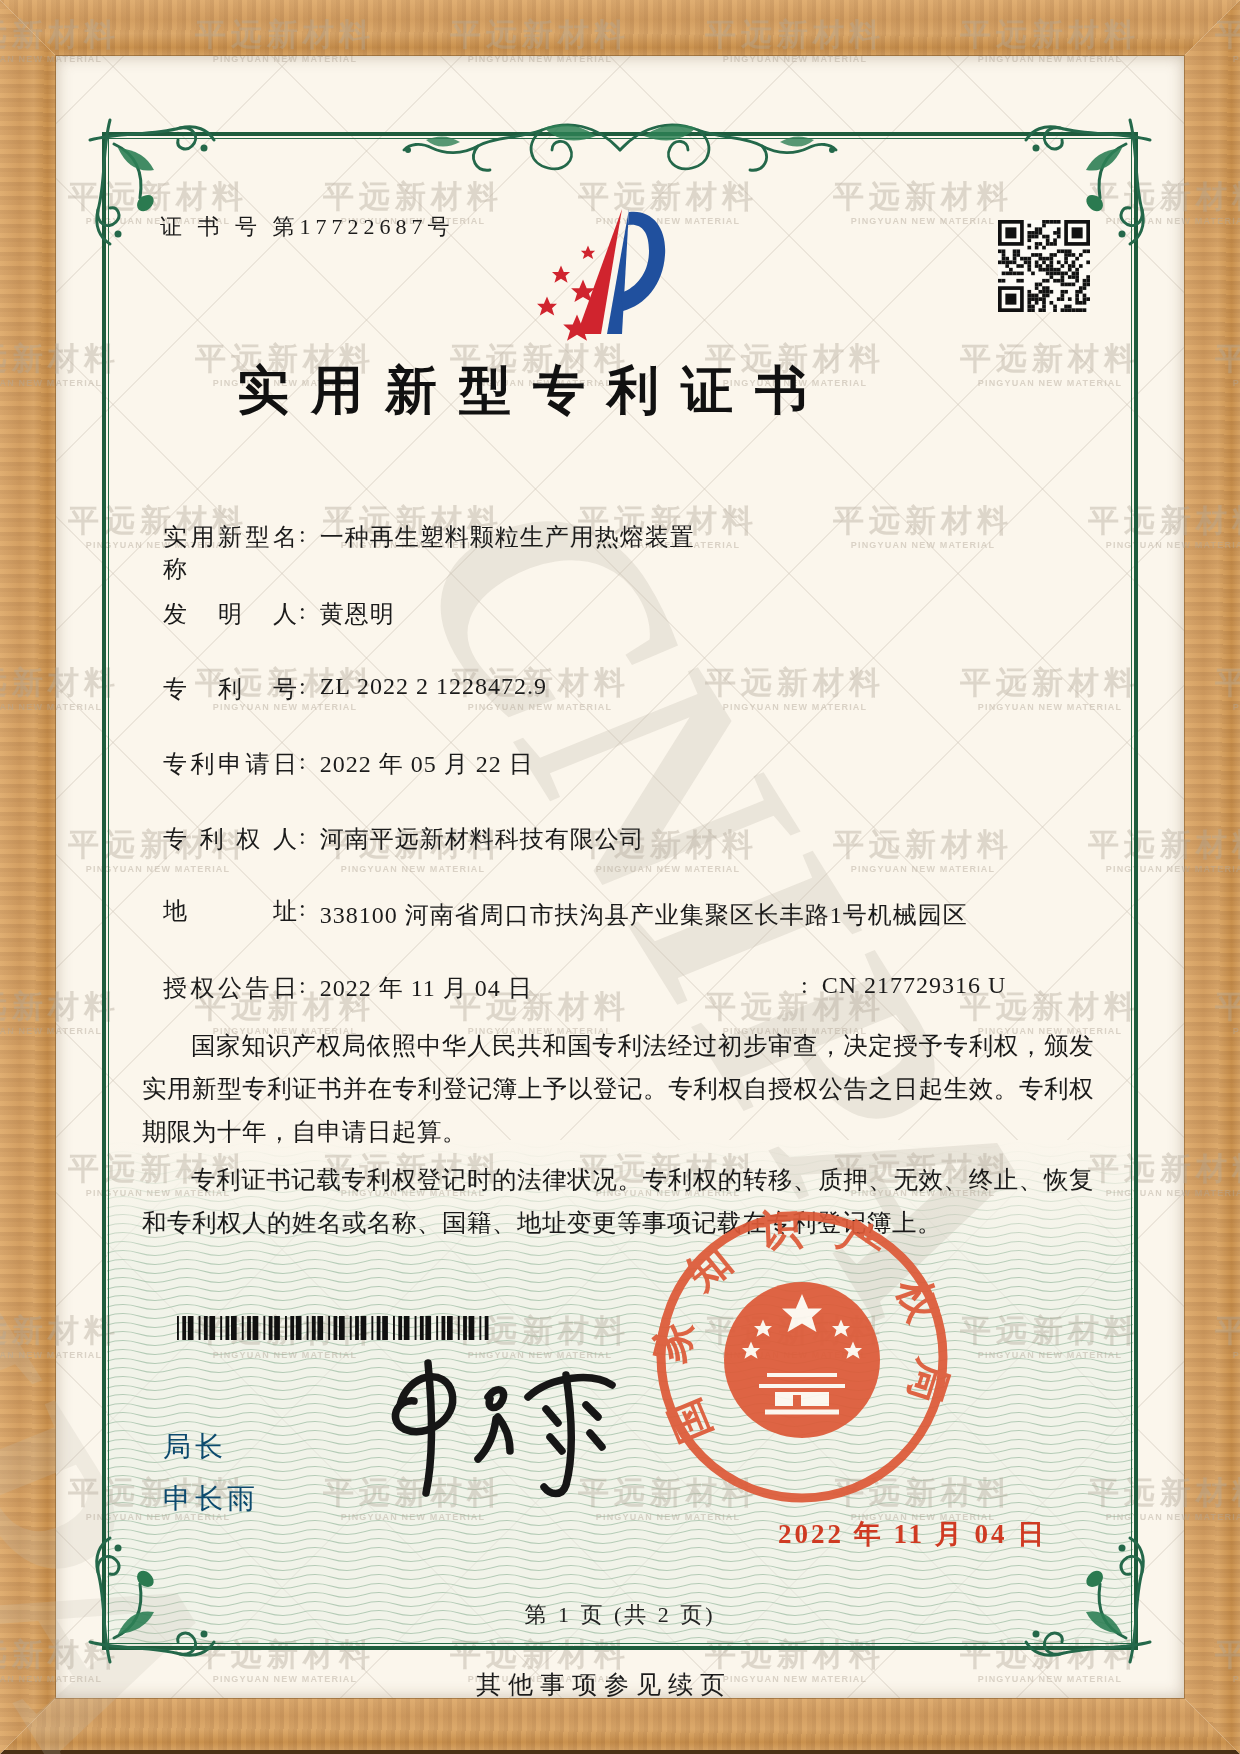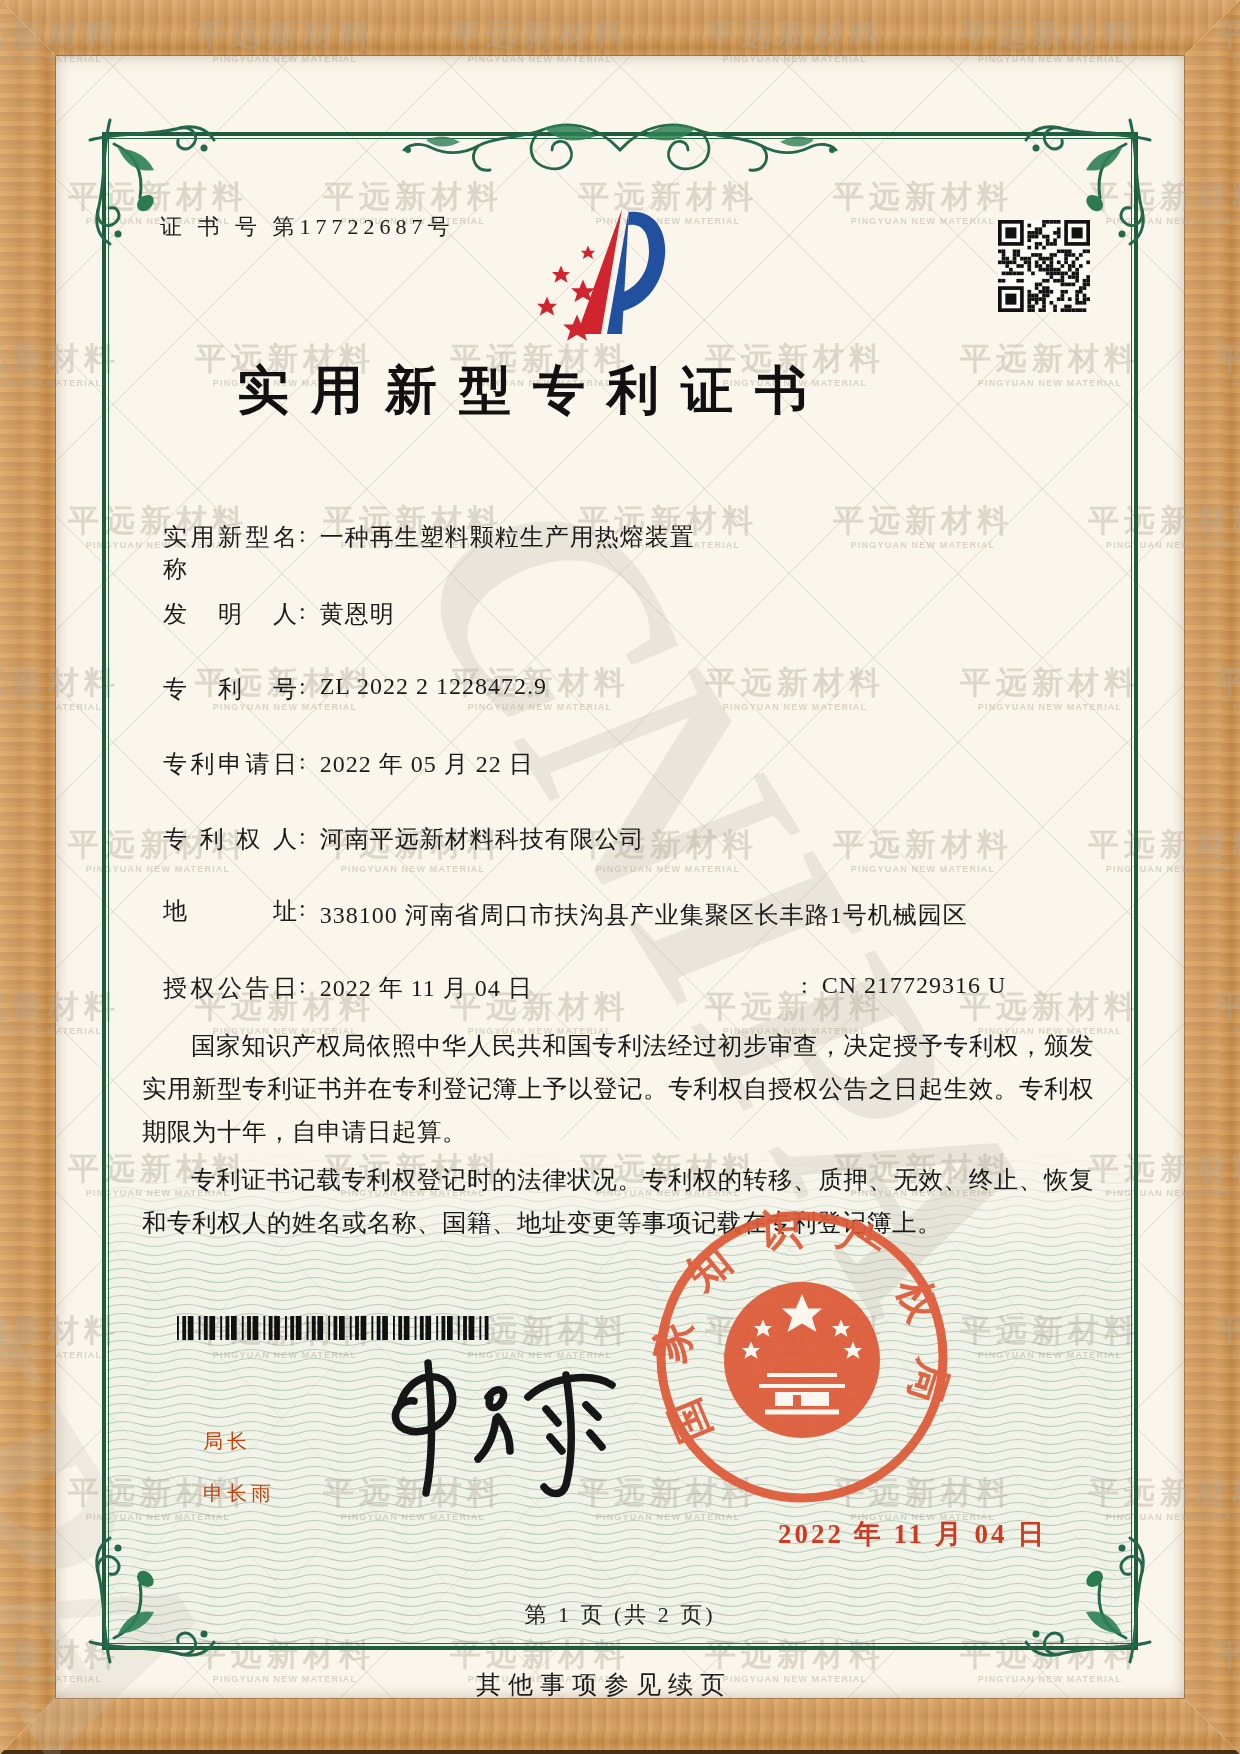--- a/index.html
+++ b/index.html
@@ -49,21 +49,21 @@
      font-size:52px;font-weight:bold;letter-spacing:22px;text-indent:22px;color:#111;}
   .frow{position:absolute;left:163px;width:930px;font-size:24px;color:#1b1b1b;display:flex;align-items:flex-start;}
   .flabel{display:inline-block;width:134px;text-align:justify;text-align-last:justify;flex:0 0 134px;}
   .fcolon{margin:0 14px 0 2px;}
   .fvalue{letter-spacing:1px;}
   .addr .fvalue{width:752px;line-height:40px;}
   .grant2{position:absolute;left:636px;top:0;display:flex;font-size:24px;}
   .body-text{position:absolute;left:142px;top:1024px;width:952px;font-size:24.5px;line-height:43px;
      letter-spacing:.5px;text-align:justify;color:#191919;}
   .body-text p{margin:0 0 5px 0;text-indent:2em;}
-  .director{position:absolute;left:163px;font-family:"Liberation Sans",sans-serif;font-size:20px;color:#c2410c;letter-spacing:4px;margin-left:40px;}
+  .director{position:absolute;left:163px;font-family:"Liberation Sans",sans-serif;font-size:28px;color:#0c4a6e;letter-spacing:4px;}
   .sig{position:absolute;left:370px;top:1345px;}
   .seal{position:absolute;left:647px;top:1202px;opacity:.93;}
   .sealdate{position:absolute;left:778px;top:1516px;font-size:27px;font-weight:bold;color:#cf3a22;letter-spacing:3px;white-space:nowrap;}
   .pageinfo{position:absolute;left:0;top:1600px;width:1240px;text-align:center;font-size:22px;letter-spacing:3px;color:#222;}
   .footnote{position:absolute;left:0;top:1668px;width:1208px;text-align:center;font-size:25px;letter-spacing:7px;color:#1b1b1b;}
   .qr{position:absolute;left:998px;top:220px;background:#fdfbf6;}
   .logo{position:absolute;left:495px;top:203px;}
   .barcode{position:absolute;left:177px;top:1316px;}
 </style>
 </head>

